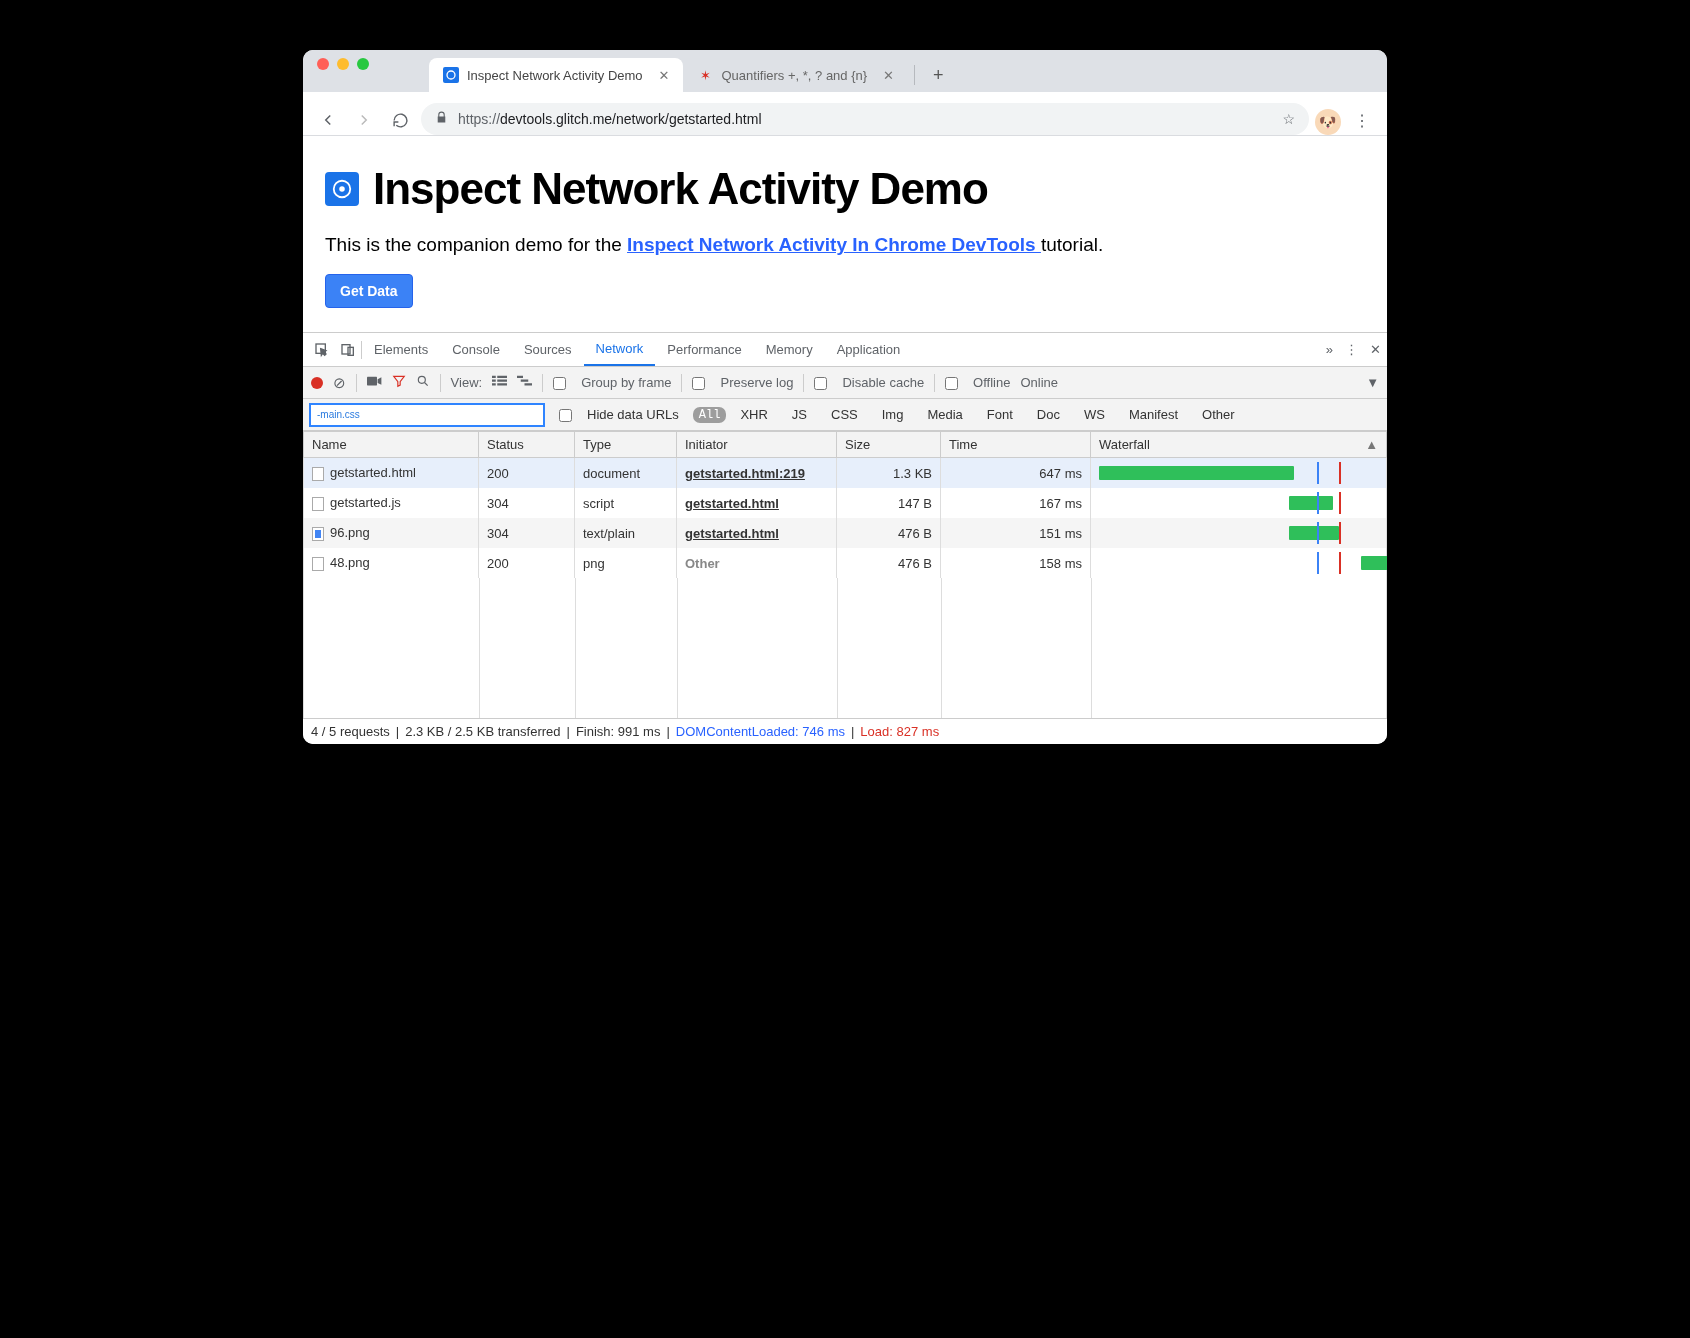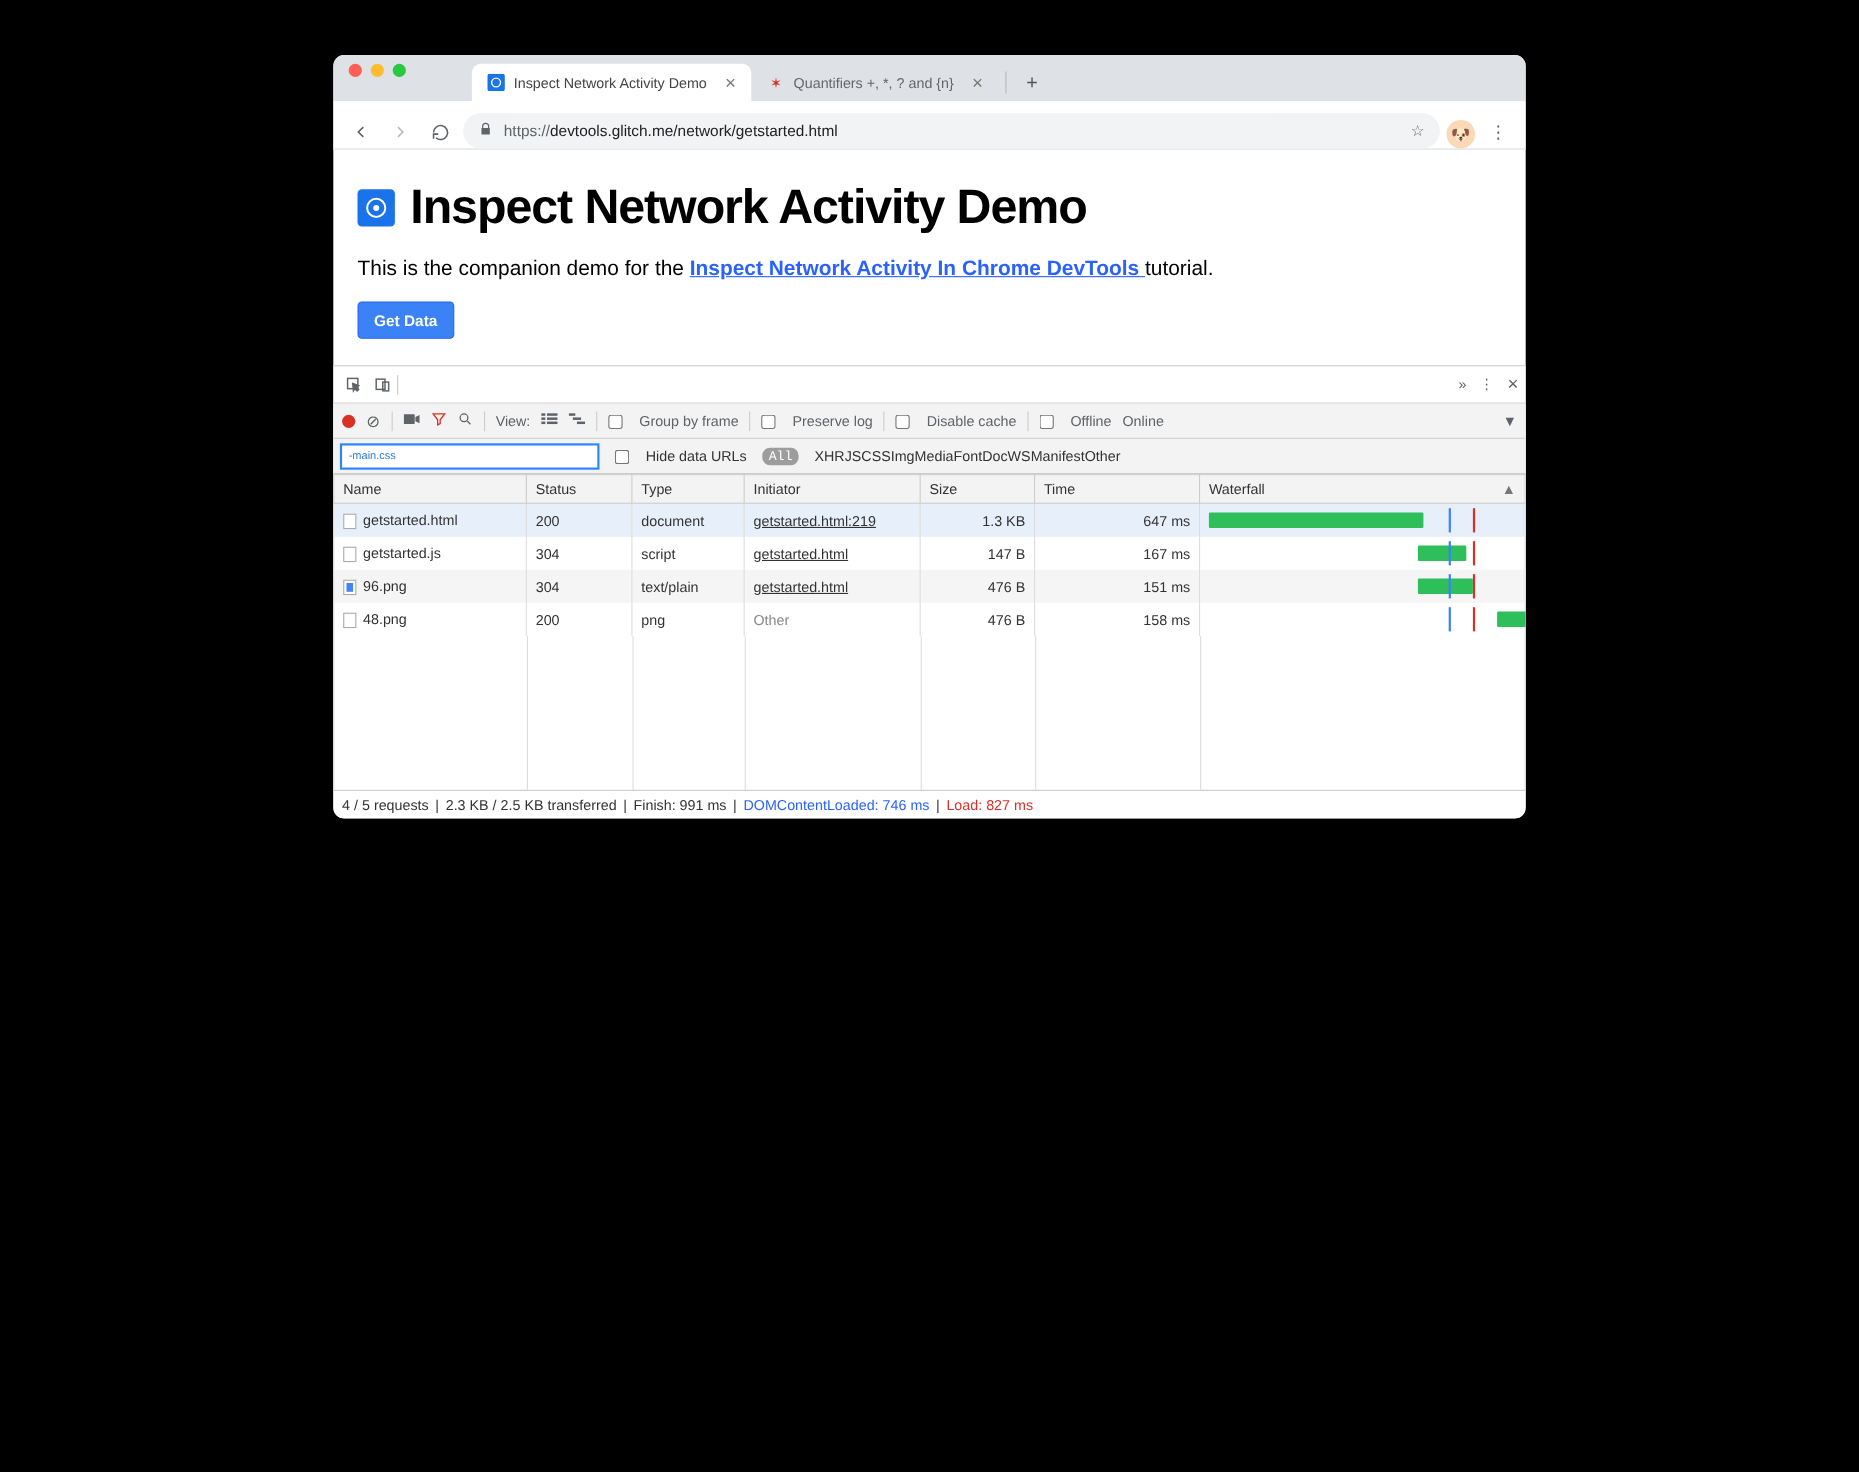--- a/index.html
+++ b/index.html
@@ -49,21 +49,21 @@
     .filterbox{width:236px;height:24px;border:2px solid #2f84ff;background:#fff;padding:0 6px;font-size:10px;color:#2a7adf;outline:none;}
     .pill{padding:1px 6px;border-radius:7px;background:#9d9d9d;color:#fff;font-size:12px;font-family:Liberation Mono, monospace;}
     .ftype{color:#333;font-size:13px;}
     
     .nettable{width:100%;border-collapse:collapse;font-size:13px;}
     .nettable th{background:#f3f3f3;border:1px solid #ccc;padding:5px 8px;text-align:left;font-weight:400;color:#333;}
     .nettable th .sort{float:right;color:#777;}
     .nettable td{border-left:1px solid #ddd;border-right:1px solid #ddd;padding:4px 8px;}
     .nettable tr.sel{background:#e7effb;}
     .nettable tr.alt{background:#f5f5f5;}
-    .col-name{width:175px;} .col-status{width:96px;} .col-type{width:102px;} .col-init{width:160px;} .col-size{width:104px;text-align:right;} .col-time{width:150px;text-align:right;} .col-wf{}
+    .col-name{width:175px;} .col-status{width:96px;} .col-type{width:102px;} .col-init{width:160px;font-weight:bold;} .col-size{width:104px;text-align:right;} .col-time{width:150px;text-align:right;} .col-wf{}
     .ficon{display:inline-block;width:12px;height:14px;border:1px solid #aaa;background:#fff;margin-right:6px;vertical-align:middle;position:relative;}
     .ficon.img::after{content:"";position:absolute;inset:2px;background:#4285f4;}
     .ulink{text-decoration:underline;color:#333;}
     .muted{color:#888;}
     .wfcell{position:relative;height:22px;}
     .wfbar{position:absolute;top:4px;height:14px;background:#2fbf5a;border-radius:1px;}
     .vline{position:absolute;top:0;bottom:0;width:2px;}
     .vline.b{background:#3b82f6;} .vline.r{background:#d93025;}
     .emptyrows{height:140px;border-left:1px solid #ddd;border-right:1px solid #ddd;position:relative;}
     .emptyrows .col-sep{position:absolute;top:0;bottom:0;width:1px;background:#ddd;}
@@ -154,20 +154,29 @@
             <path d="M10 10l8 3-3 2 3 3-2 2-3-3-2 3z" fill="#5f6368"></path>
           </svg>
       </div>
       <div class="ic">
         <svg width="16" height="16" viewBox="0 0 24 24" fill="none" stroke="#5f6368" stroke-width="2">
             <rect x="3" y="4" width="12" height="14"></rect>
             <rect x="12" y="8" width="8" height="12"></rect>
           </svg>
       </div>
       <div class="sep"></div>
+      <div id="dt-tabs-host" style="display:flex;height:100%">
+          <div class="dt-tab">Elements</div>
+          <div class="dt-tab">Console</div>
+          <div class="dt-tab">Sources</div>
+          <div class="dt-tab active">Network</div>
+          <div class="dt-tab">Performance</div>
+          <div class="dt-tab">Memory</div>
+          <div class="dt-tab">Application</div>
+        </div>
       <div class="dt-right">
         <span>»</span>
         <span>⋮</span>
         <span>✕</span>
       </div>
     </div>
 
     <div class="dt-toolbar">
       <div class="rec"></div>
       <span style="font-size:15px">⊘</span>
@@ -232,21 +241,21 @@
       <span style="margin-left:auto">▼</span>
     </div>
 
     <div class="filterrow">
       <input class="filterbox" value="-main.css" style="">
       <label class="chk">
           <input type="checkbox" style="">
           <span>Hide data URLs</span>
         </label>
       <span class="pill">All</span>
-      <div id="filter-types" style="display:flex;gap:0">
+      <div id="filter-types" style="display:flex;gap:24px">
           <span class="ftype">XHR</span>
           <span class="ftype">JS</span>
           <span class="ftype">CSS</span>
           <span class="ftype">Img</span>
           <span class="ftype">Media</span>
           <span class="ftype">Font</span>
           <span class="ftype">Doc</span>
           <span class="ftype">WS</span>
           <span class="ftype">Manifest</span>
           <span class="ftype">Other</span>

